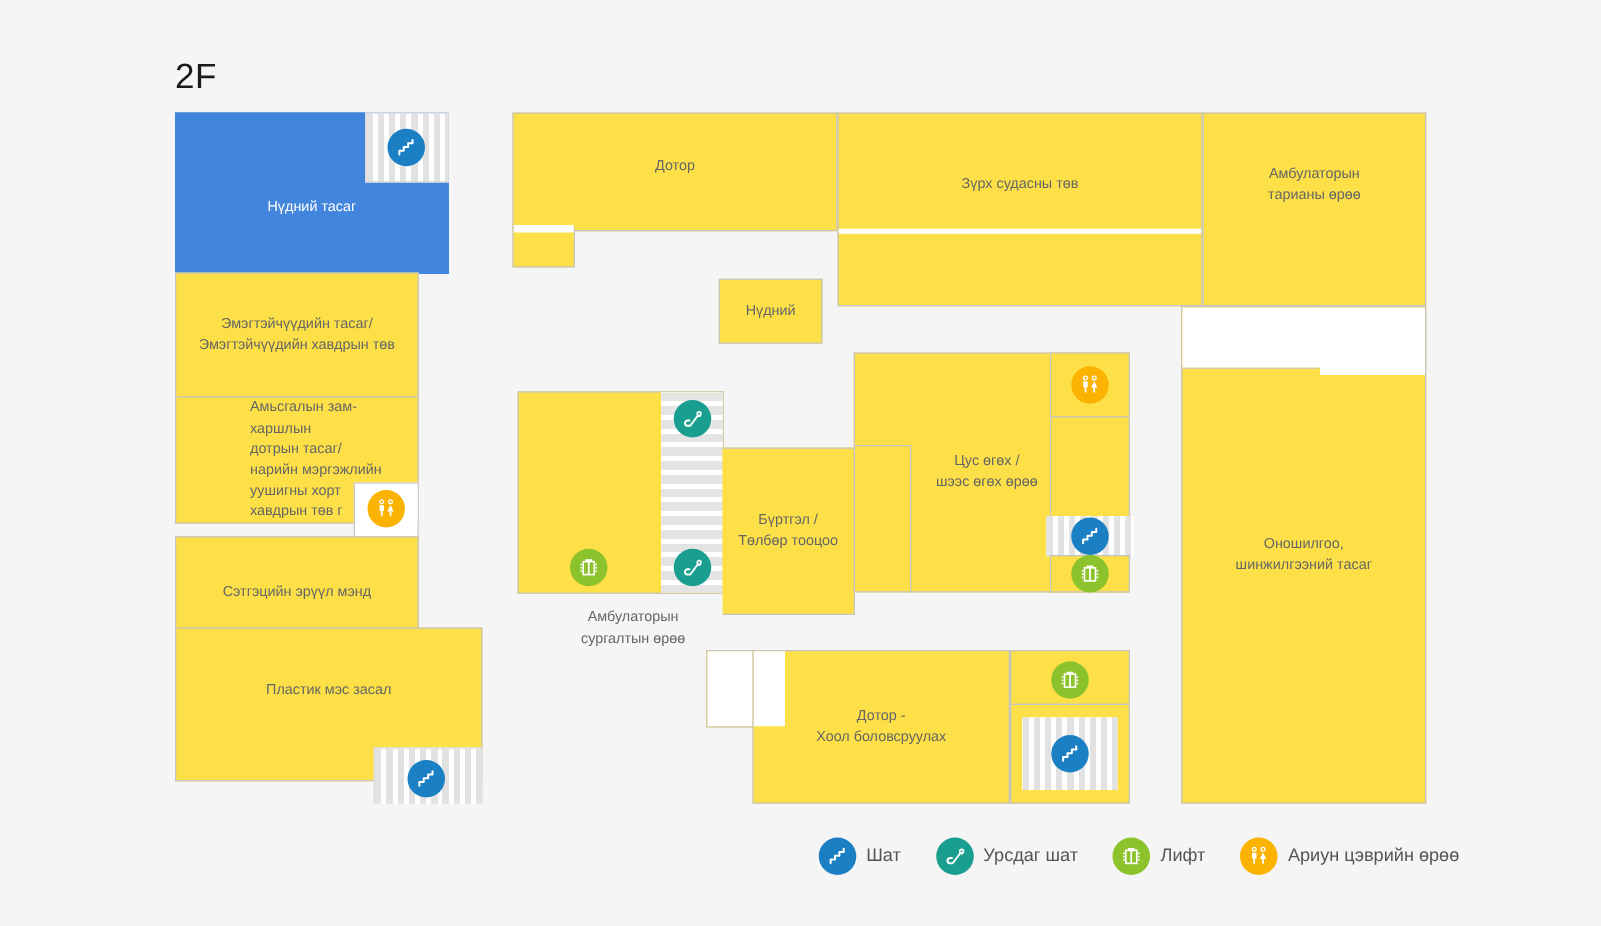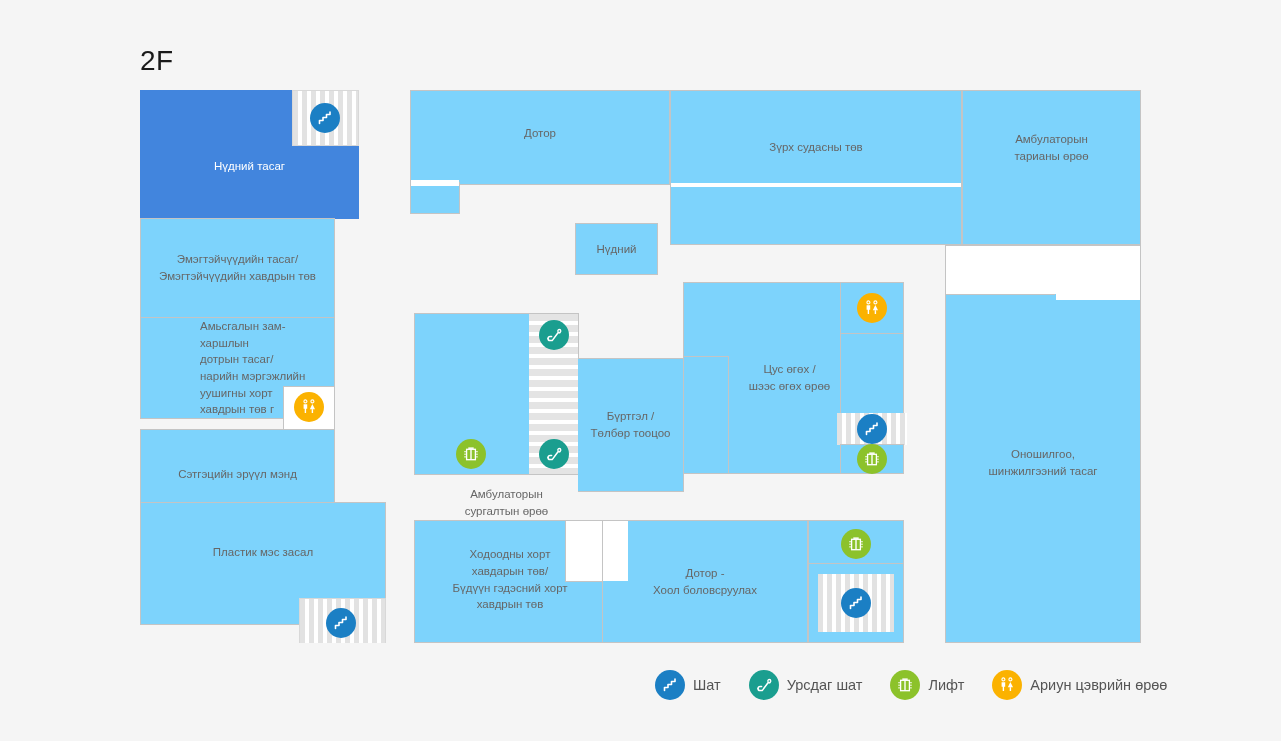--- a/index.html
+++ b/index.html
@@ -32,27 +32,27 @@
     left: 140px;
     top: 90px;
     width: 1001px;
     height: 553px;
   }
 
   .room {
     position: absolute;
     box-sizing: border-box;
     border: 1px solid #c4c4c4;
-    background: #7dd3fc;
+    background: #fde047;
     display: flex;
     align-items: center;
     justify-content: center;
     text-align: center;
   }
-  .room.noborder { border: none; background: transparent; margin-top: 19px; }
+  .room.noborder { border: none; background: transparent; }
   .room.highlight {
     background: #4285dd;
     border-color: #4285dd;
   }
   .room-label {
     font-size: 11.5px;
     color: #666666;
     line-height: 1.45;
     white-space: pre-line;
     padding: 2px 6px;
@@ -304,26 +304,20 @@
 
     <div class="room" style="left:805px; top:155px; width:196px; height:398px;"></div>
     <div class="room" style="left:805px; top:155px; width:110px; height:50px;"></div>
     <div class="patch" style="left:806px; top:156px; width:194px; height:48px;"></div>
     <div class="patch" style="left:916px; top:200px; width:84px; height:10px;"></div>
     <div class="room noborder" style="left:805px; top:155px; width:196px; height:398px;">
       <span class="room-label">Оношилгоо,
 шинжилгээний тасаг</span>
     </div>
 
-    <div class="room" style="left:274px; top:430px; width:192px; height:123px;">
-      <span class="room-label" style="margin-top:-4px;">Ходоодны хорт
-хавдарын төв/
-Бүдүүн гэдэсний хорт
-хавдрын төв</span>
-    </div>
 
     <div class="room" style="left:425px; top:430px; width:62px; height:62px;"></div>
     <div class="patch" style="left:426px; top:431px; width:38px; height:60px;"></div>
 
     <div class="room" style="left:462px; top:430px; width:206px; height:123px;">
       <span class="room-label">Дотор -
 Хоол боловсруулах</span>
     </div>
     <div class="patch" style="left:463px; top:431px; width:25px; height:60px;"></div>
 

